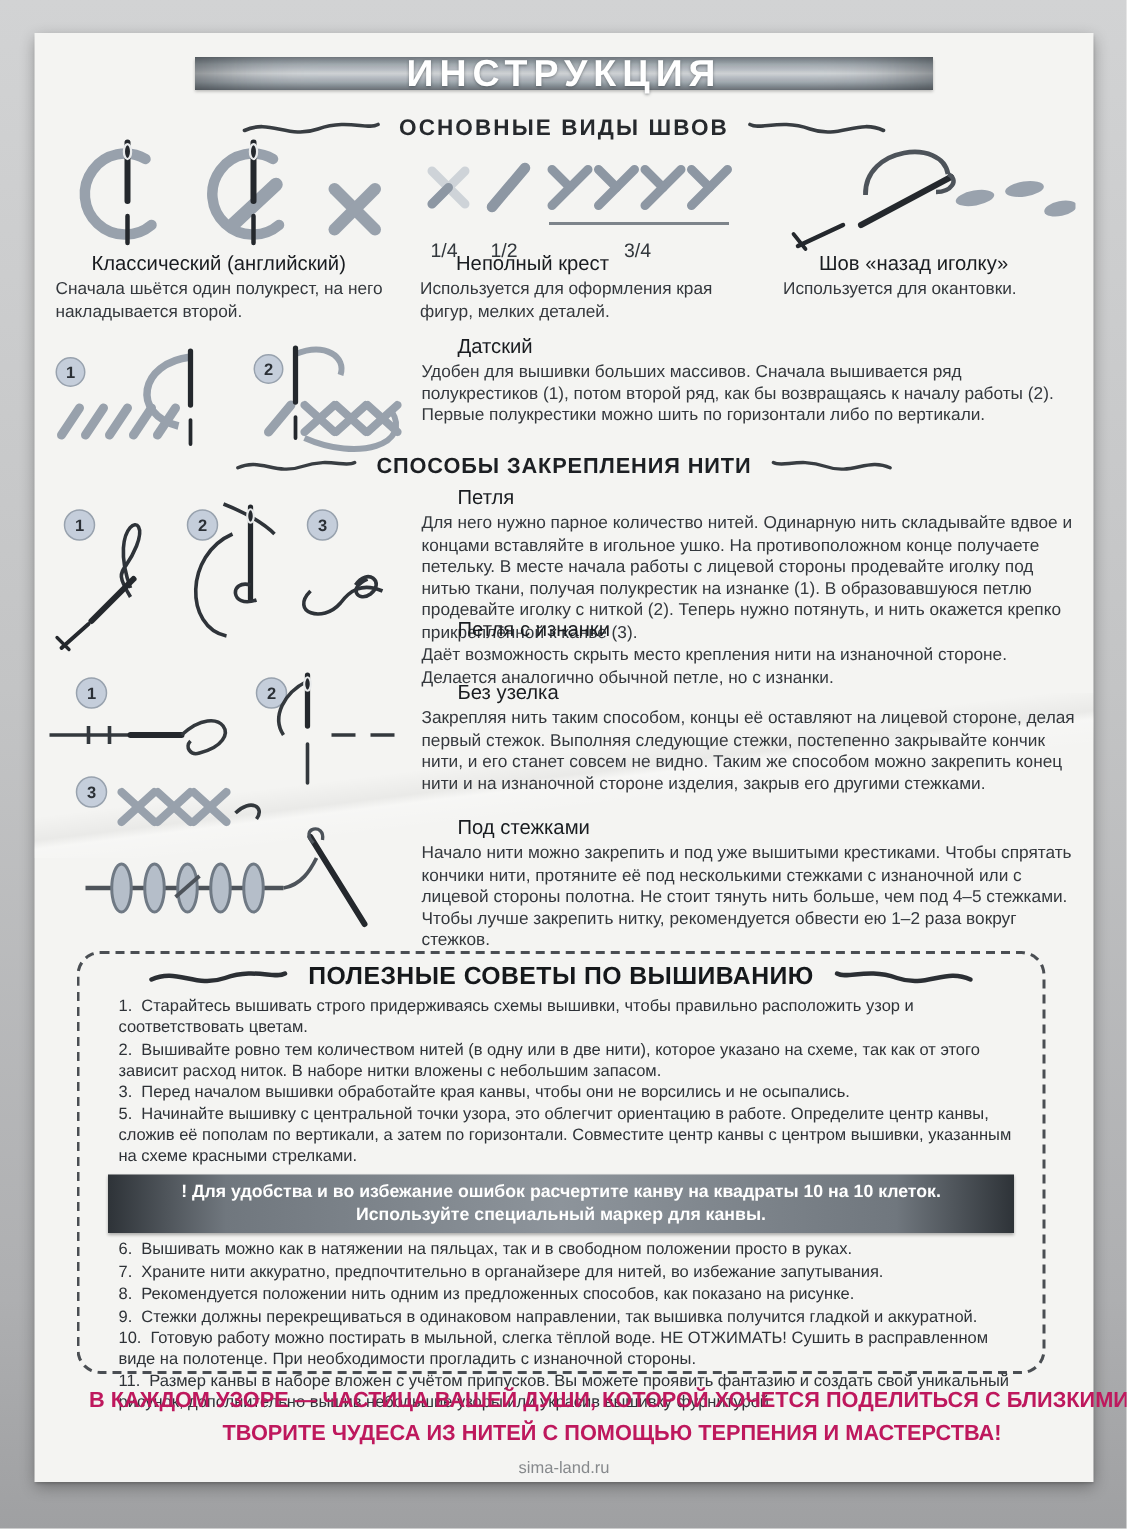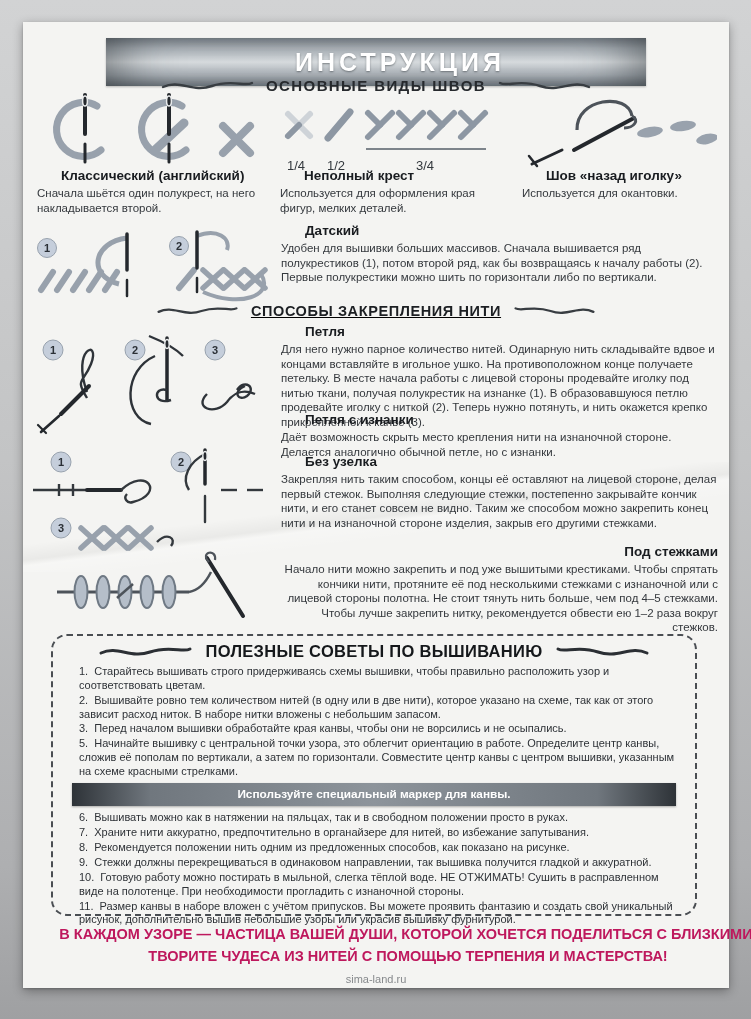--- a/index.html
+++ b/index.html
@@ -12,54 +12,53 @@
     position:absolute;left:23px;top:22px;width:706px;height:966px;
     background:#f4f4f2;box-shadow:0 3px 10px rgba(0,0,0,.33),0 1px 2px rgba(0,0,0,.2);
   }
   .paper::before{
     content:"";position:absolute;left:0;top:440px;width:100%;height:110px;pointer-events:none;
     background:linear-gradient(173deg,transparent 42%,rgba(0,0,0,.045) 50%,rgba(255,255,255,.25) 53%,transparent 62%);
   }
   
   .ribbon{
     position:absolute;top:16px;left:50%;transform:translateX(-50%);
-    width:492px;height:48px;display:flex;align-items:center;justify-content:center;
+    width:492px;height:22px;display:flex;align-items:center;justify-content:center;
     background:linear-gradient(180deg,#767d84 0%,#a9b0b6 22%,#d8dcdf 50%,#aab1b7 76%,#6e757c 100%);
     box-shadow:inset 55px 0 60px -45px rgba(30,34,38,.55),inset -55px 0 60px -45px rgba(30,34,38,.55),0 1px 2px rgba(0,0,0,.25);
-    padding-left:48px;
   }
   .ribbon-title{color:#ffffff;font-size:25px;font-weight:bold;letter-spacing:4px;text-shadow:0 1px 2px rgba(40,45,50,.5);}
   .head-row{position:absolute;left:0;width:100%;display:flex;align-items:center;justify-content:center;gap:11px;}
   .subtitle{font-size:15px;font-weight:bold;letter-spacing:1.4px;color:#26292d;}
   .center-head{font-size:14.5px;font-weight:bold;letter-spacing:.6px;color:#1c1f23;}
   .fl{flex:none;}
   .fl.flip{transform:scaleX(-1);}
   
-  .h3{font-size:13.5px;font-weight:bold;color:#191c20;margin:0 0 3px 0;padding-left:24px;}
+  .h3{font-size:13.5px;font-weight:normal;color:#191c20;margin:0 0 3px 0;padding-left:24px;}
   .txt{font-size:11.5px;line-height:1.27;color:#34383d;margin:0;}
   .abs{position:absolute;}
   
   .col1{left:14px;top:70px;width:240px;}
   .col2{left:257px;top:70px;width:228px;}
   .col3{left:499px;top:70px;width:200px;}
   .fig{height:76px;position:relative;}
   .fractions{position:relative;height:18px;font-size:13px;color:#33383d;}
   .fractions span{position:absolute;top:0;}
   .fr0{left:7px;} .fr1{left:47px;} .fr2{left:136px;}
   
   .fig-danish{left:8px;top:206px;}
   .blk-danish{left:258px;top:201px;width:436px;}
   .fig-loop{left:8px;top:308px;}
   .blk-loop{left:258px;top:302px;width:437px;}
   .blk-loopback{left:258px;top:390px;width:437px;}
   .fig-noknot{left:8px;top:424px;}
   .blk-noknot{left:258px;top:432px;width:437px;}
   .fig-under{left:18px;top:524px;}
-  .blk-under{left:258px;top:522px;width:437px;text-align:right;}
-  .head2{top:281px;text-decoration:underline;}
+  .blk-under{left:258px;top:522px;width:437px;}
+  .head2{top:281px;}
   
   .tips{
     position:absolute;left:28px;top:612px;width:646px;height:282px;box-sizing:border-box;
     border:2px dashed #4a4e53;border-radius:16px;padding:5px 13px 0 13px;
   }
   .tips-titlerow{display:flex;align-items:center;justify-content:center;gap:8px;margin:1px 0 4px 0;}
   .tips-title{font-size:16.5px;font-weight:bold;color:#15181b;letter-spacing:.3px;}
   .tip{font-size:11px;line-height:1.26;color:#2e3237;margin:0 0 1px 13px;}
   .tip .num{margin-right:6px;}
   .callout{
@@ -302,20 +301,21 @@
           <path d="M3,9 C20,1 32,15 52,8 C72,1 85,9 92,5" fill="none" stroke="#2b2f34" stroke-width="3" stroke-linecap="round"></path>
         </svg>
     </div>
 
     <div class="tip"><span class="num">1.</span><span>Старайтесь вышивать строго придерживаясь схемы вышивки, чтобы правильно расположить узор и соответствовать цветам.</span></div>
     <div class="tip"><span class="num">2.</span><span>Вышивайте ровно тем количеством нитей (в одну или в две нити), которое указано на схеме, так как от этого зависит расход ниток. В наборе нитки вложены с небольшим запасом.</span></div>
     <div class="tip"><span class="num">3.</span><span>Перед началом вышивки обработайте края канвы, чтобы они не ворсились и не осыпались.</span></div>
     <div class="tip"><span class="num">5.</span><span>Начинайте вышивку с центральной точки узора, это облегчит ориентацию в работе. Определите центр канвы, сложив её пополам по вертикали, а затем по горизонтали. Совместите центр канвы с центром вышивки, указанным на схеме красными стрелками.</span></div>
 
     <div class="callout">
+      <div>! Для удобства и во избежание ошибок расчертите канву на квадраты 10 на 10 клеток.</div>
       <div>Используйте специальный маркер для канвы.</div>
     </div>
 
     <div class="tip"><span class="num">6.</span><span>Вышивать можно как в натяжении на пяльцах, так и в свободном положении просто в руках.</span></div>
     <div class="tip"><span class="num">7.</span><span>Храните нити аккуратно, предпочтительно в органайзере для нитей, во избежание запутывания.</span></div>
     <div class="tip"><span class="num">8.</span><span>Рекомендуется положении нить одним из предложенных способов, как показано на рисунке.</span></div>
     <div class="tip"><span class="num">9.</span><span>Стежки должны перекрещиваться в одинаковом направлении, так вышивка получится гладкой и аккуратной.</span></div>
     <div class="tip"><span class="num">10.</span><span>Готовую работу можно постирать в мыльной, слегка тёплой воде. НЕ ОТЖИМАТЬ! Сушить в расправленном виде на полотенце. При необходимости прогладить с изнаночной стороны.</span></div>
     <div class="tip"><span class="num">11.</span><span>Размер канвы в наборе вложен с учётом припусков. Вы можете проявить фантазию и создать свой уникальный рисунок, дополнительно вышив небольшие узоры или украсив вышивку фурнитурой.</span></div>
   </div>

